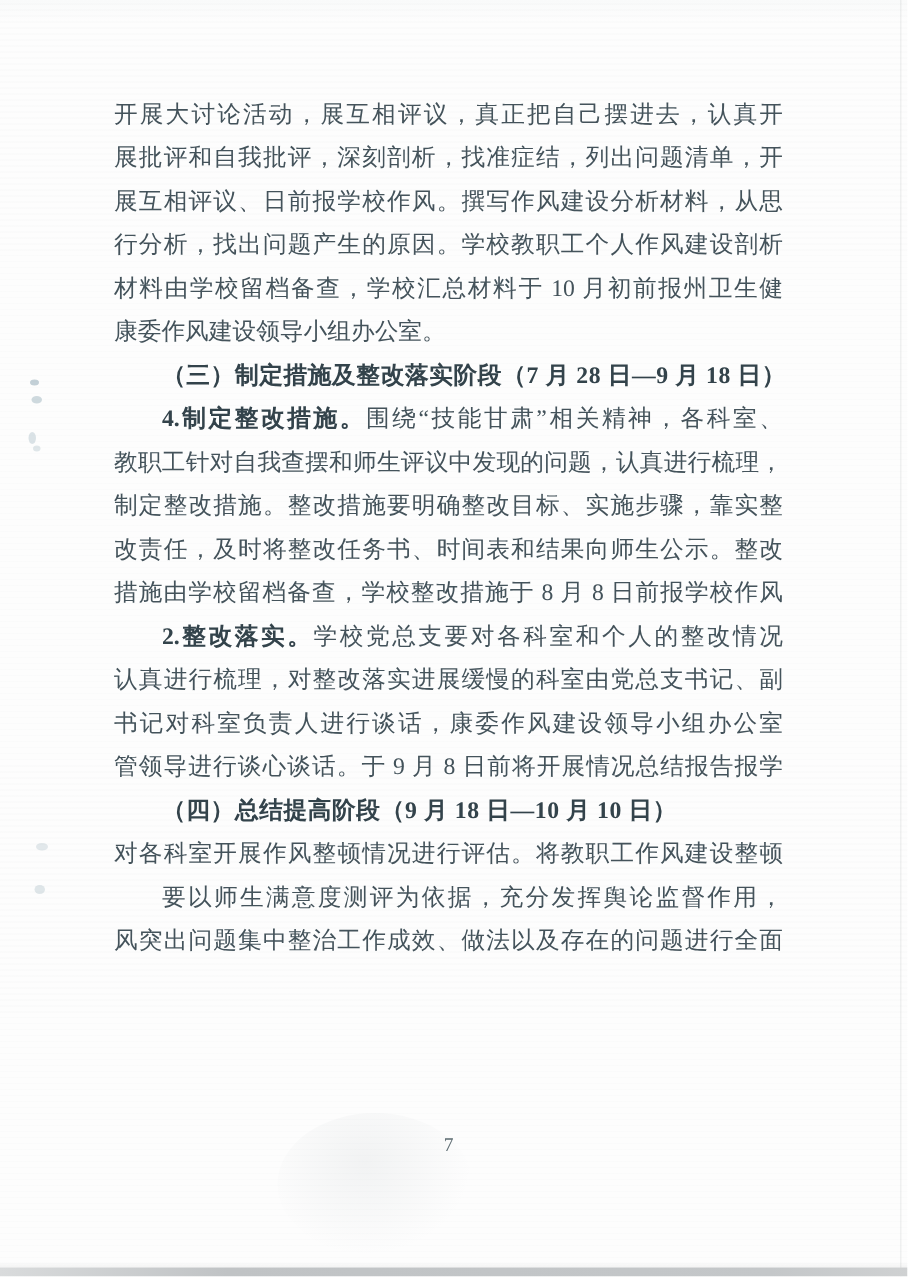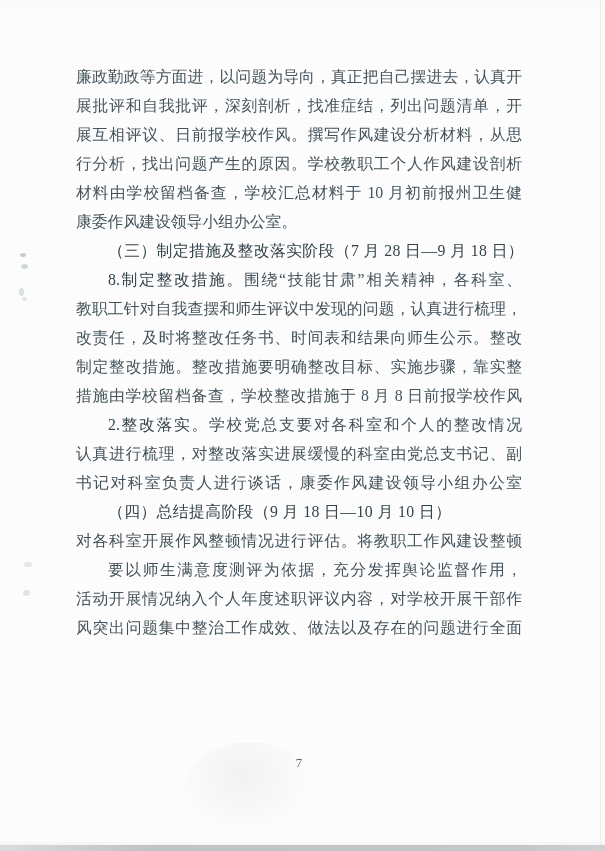--- a/index.html
+++ b/index.html
@@ -23,21 +23,21 @@
   .line{
     height:29px;line-height:29px;
     font-size:15.8px;
     text-align:justify;
     text-align-last:left;
     white-space:nowrap;
     letter-spacing:0;
   }
   .line.fill{ text-align-last:justify; white-space:normal; }
   .line.indent{ padding-left:32px; }
-  .line .bold{ font-weight:400; color:#33434b; }
+  .line .bold{ font-weight:700; color:#33434b; }
   .line.headline{ font-weight:700; color:#33434b; letter-spacing:0.4px; }
   .page-number{
     position:absolute;left:76px;top:755px;width:446px;
     text-align:center;font-size:13px;color:#5c6b71;
   }
   
   .speck{position:absolute;border-radius:50%;background:rgba(86,124,143,0.35);}
   .smudge{
     position:absolute;left:185px;top:742px;width:130px;height:95px;
     background:radial-gradient(ellipse at 45% 35%, rgba(140,150,155,0.10), rgba(140,150,155,0) 70%);
@@ -55,39 +55,39 @@
     position:absolute;left:0;bottom:6px;width:605px;height:4px;
     background:linear-gradient(180deg,rgba(0,0,0,0) 0,rgba(0,0,0,0.04) 100%);
   }
 </style>
 </head>
 <body>
 
 <div class="page">
 
   <div class="text-block" id="lines-container">
-      <div class="line fill"><span>廉政勤政等方面进，以问题为导向，真正把自己摆进去，认真开</span></div>
+      <div class="line fill"><span>开展大讨论活动，展互相评议，真正把自己摆进去，认真开</span></div>
       <div class="line fill"><span>展批评和自我批评，深刻剖析，找准症结，列出问题清单，开</span></div>
       <div class="line fill"><span>展互相评议、日前报学校作风。撰写作风建设分析材料，从思</span></div>
       <div class="line fill"><span>行分析，找出问题产生的原因。学校教职工个人作风建设剖析</span></div>
       <div class="line fill"><span>材料由学校留档备查，学校汇总材料于 10 月初前报州卫生健</span></div>
       <div class="line"><span>康委作风建设领导小组办公室。</span></div>
       <div class="line indent headline"><span class="bold">（三）制定措施及整改落实阶段（7 月 28 日—9 月 18 日）</span></div>
-      <div class="line indent fill"><span class="bold">8.制定整改措施。</span><span>围绕“技能甘肃”相关精神，各科室、</span></div>
+      <div class="line indent fill"><span class="bold">4.制定整改措施。</span><span>围绕“技能甘肃”相关精神，各科室、</span></div>
       <div class="line fill"><span>教职工针对自我查摆和师生评议中发现的问题，认真进行梳理，</span></div>
+      <div class="line fill"><span>制定整改措施。整改措施要明确整改目标、实施步骤，靠实整</span></div>
       <div class="line fill"><span>改责任，及时将整改任务书、时间表和结果向师生公示。整改</span></div>
-      <div class="line fill"><span>制定整改措施。整改措施要明确整改目标、实施步骤，靠实整</span></div>
       <div class="line fill"><span>措施由学校留档备查，学校整改措施于 8 月 8 日前报学校作风</span></div>
       <div class="line indent fill"><span class="bold">2.整改落实。</span><span>学校党总支要对各科室和个人的整改情况</span></div>
       <div class="line fill"><span>认真进行梳理，对整改落实进展缓慢的科室由党总支书记、副</span></div>
       <div class="line fill"><span>书记对科室负责人进行谈话，康委作风建设领导小组办公室</span></div>
+      <div class="line fill"><span>管领导进行谈心谈话。于 9 月 8 日前将开展情况总结报告报学</span></div>
       <div class="line indent headline"><span class="bold">（四）总结提高阶段（9 月 18 日—10 月 10 日）</span></div>
       <div class="line fill"><span>对各科室开展作风整顿情况进行评估。将教职工作风建设整顿</span></div>
       <div class="line indent fill"><span>要以师生满意度测评为依据，充分发挥舆论监督作用，</span></div>
-      <div class="line fill"><span>活动开展情况纳入个人年度述职评议内容，对学校开展干部作</span></div>
       <div class="line fill"><span>风突出问题集中整治工作成效、做法以及存在的问题进行全面</span></div>
     </div>
 
   <div class="page-number">7</div>
 
   <div class="speck" style="left:20px;top:253px;width:6px;height:4px;"></div>
   <div class="speck" style="left:21px;top:264px;width:7px;height:5px;opacity:.8;"></div>
   <div class="speck" style="left:19px;top:288px;width:5px;height:8px;opacity:.6;"></div>
   <div class="speck" style="left:22px;top:297px;width:5px;height:4px;opacity:.5;"></div>
   <div class="speck" style="left:24px;top:562px;width:8px;height:5px;opacity:.45;"></div>

